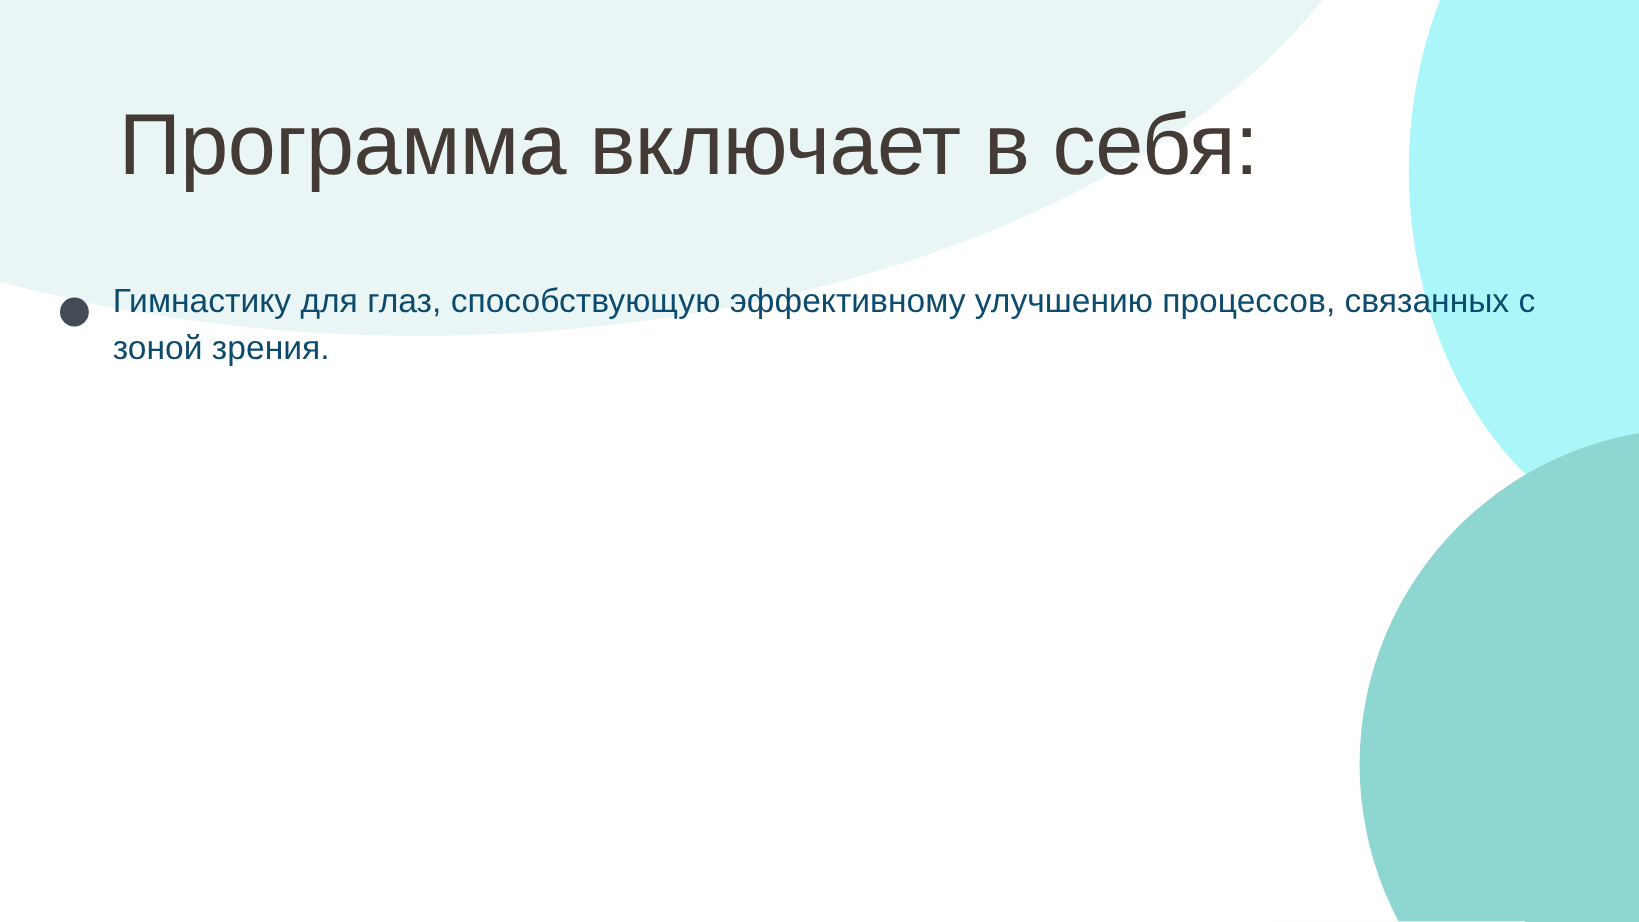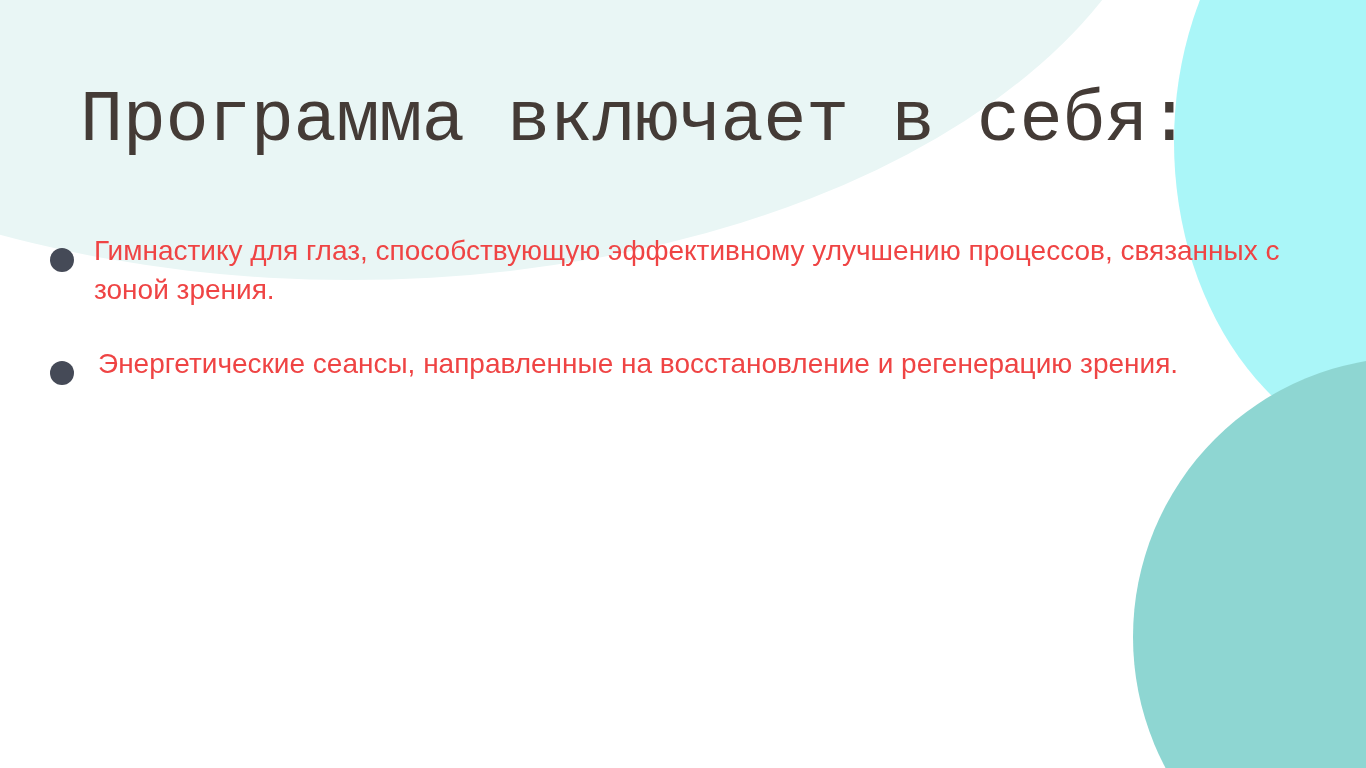--- a/index.html
+++ b/index.html
@@ -53,30 +53,29 @@
   
   .content {
     position: relative;
     z-index: 5;
     width: 100%;
     height: 100%;
   }
 
   .slide-title {
     position: absolute;
-    left: 80px;
+    left: 99px;
     top: 36px;
     width: 1120px;
     font-size: 72px;
     line-height: 1.05;
     font-weight: 400;
     color: #443b36;
     letter-spacing: -0.5px;
     white-space: nowrap;
-    font-family: Liberation Mono, monospace;
   }
 
   .bullet-list {
     position: absolute;
     left: 44px;
     top: 232px;
     width: 1250px;
     margin: 0;
     padding: 0;
     list-style: none;
@@ -101,21 +100,21 @@
     width: 24px;
     height: 24px;
     border-radius: 50%;
     background: #454a57;
   }
 
   .bullet-item.indent-a .bullet-text { padding-left: 4px; }
 
   .bullet-text {
     display: block;
-    color: #ef4444;
+    color: #0c4a6e;
   }
 </style>
 </head>
 <body>
 
 <div class="slide">
 
   <div class="deco-mint"></div>
   <div class="deco-cyan"></div>
   <div class="deco-teal"></div>
@@ -124,23 +123,19 @@
 
     <h1 class="slide-title">Программа включает в себя:</h1>
 
     <ul class="bullet-list">
 
       <li class="bullet-item gap-1">
         <span class="bullet-dot"></span>
         <span class="bullet-text">Гимнастику для глаз, способствующую эффективному улучшению процессов, связанных с зоной зрения.</span>
       </li>
 
-      <li class="bullet-item gap-2 indent-a">
-        <span class="bullet-dot"></span>
-        <span class="bullet-text">Энергетические сеансы, направленные на восстановление и регенерацию зрения.</span>
-      </li>
 
 
 
     </ul>
 
   </div>
 </div>
 
 </body></html>

